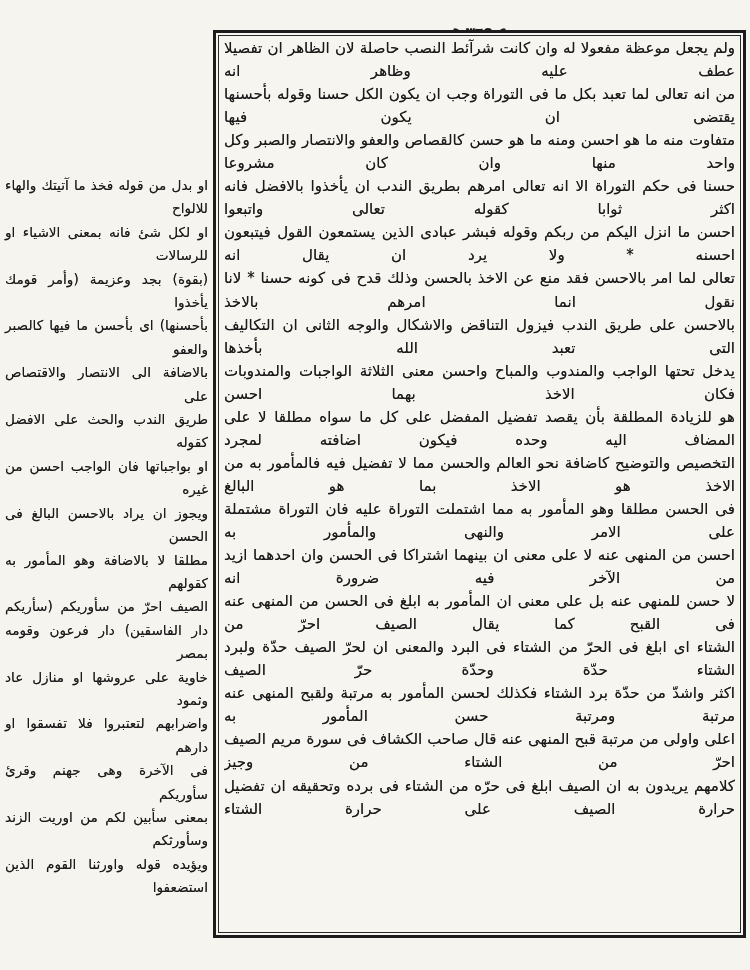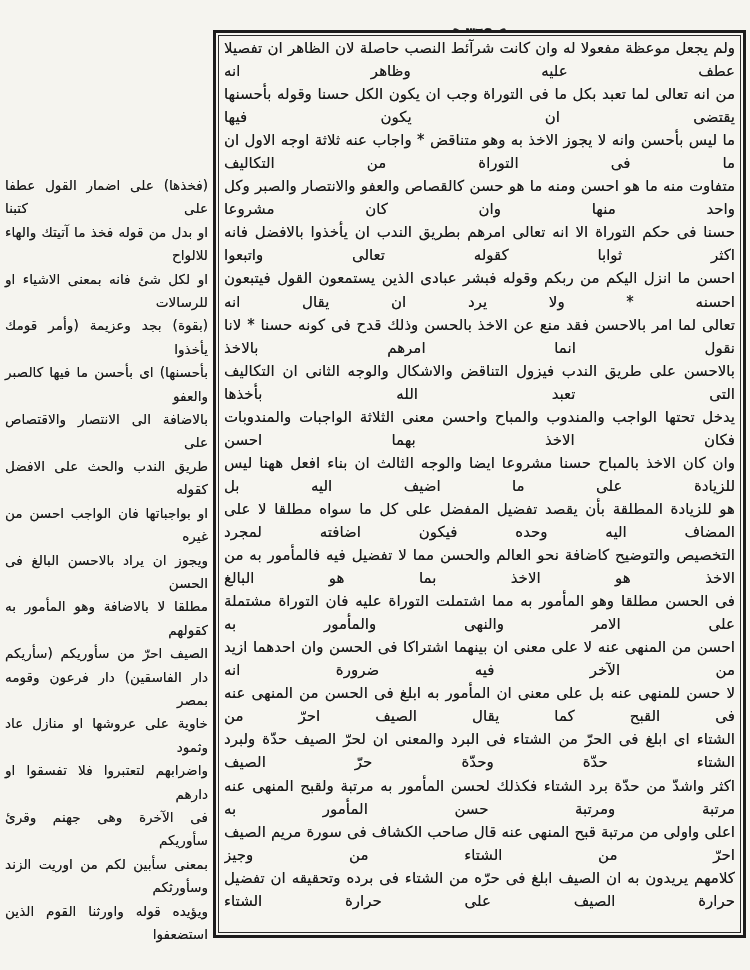--- a/index.html
+++ b/index.html
@@ -85,42 +85,39 @@
       <ellipse cx="26" cy="11" rx="3" ry="1.5" fill="#222" transform="rotate(-40 26 11)"></ellipse>
     </svg>
   </span>
 </div>
 
 <div class="frame-outer">
   <div class="frame-inner"></div>
   <div class="main-text">
       <div class="tline">ولم يجعل موعظة مفعولا له وان كانت شرآئط النصب حاصلة لان الظاهر ان تفصيلا عطف عليه وظاهر انه</div>
       <div class="tline">من انه تعالى لما تعبد بكل ما فى التوراة وجب ان يكون الكل حسنا وقوله بأحسنها يقتضى ان يكون فيها</div>
-      <div class="tline">ما ليس بأحسن وانه لا يجوز الاخذ به وهو متناقض * واجاب عنه ثلاثة اوجه الاول ان ما فى التوراة من التكاليف</div>
       <div class="tline">متفاوت منه ما هو احسن ومنه ما هو حسن كالقصاص والعفو والانتصار والصبر وكل واحد منها وان كان مشروعا</div>
       <div class="tline">حسنا فى حكم التوراة الا انه تعالى امرهم بطريق الندب ان يأخذوا بالافضل فانه اكثر ثوابا كقوله تعالى واتبعوا</div>
       <div class="tline">احسن ما انزل اليكم من ربكم وقوله فبشر عبادى الذين يستمعون القول فيتبعون احسنه * ولا يرد ان يقال انه</div>
       <div class="tline">تعالى لما امر بالاحسن فقد منع عن الاخذ بالحسن وذلك قدح فى كونه حسنا * لانا نقول انما امرهم بالاخذ</div>
       <div class="tline">بالاحسن على طريق الندب فيزول التناقض والاشكال والوجه الثانى ان التكاليف التى تعبد الله بأخذها</div>
       <div class="tline">يدخل تحتها الواجب والمندوب والمباح واحسن معنى الثلاثة الواجبات والمندوبات فكان الاخذ بهما احسن</div>
-      <div class="tline">وان كان الاخذ بالمباح حسنا مشروعا ايضا والوجه الثالث ان بناء افعل ههنا ليس للزيادة على ما اضيف اليه بل</div>
       <div class="tline">هو للزيادة المطلقة بأن يقصد تفضيل المفضل على كل ما سواه مطلقا لا على المضاف اليه وحده فيكون اضافته لمجرد</div>
       <div class="tline">التخصيص والتوضيح كاضافة نحو العالم والحسن مما لا تفضيل فيه فالمأمور به من الاخذ هو الاخذ بما هو البالغ</div>
       <div class="tline">فى الحسن مطلقا وهو المأمور به مما اشتملت التوراة عليه فان التوراة مشتملة على الامر والنهى والمأمور به</div>
       <div class="tline">احسن من المنهى عنه لا على معنى ان بينهما اشتراكا فى الحسن وان احدهما ازيد من الآخر فيه ضرورة انه</div>
       <div class="tline">لا حسن للمنهى عنه بل على معنى ان المأمور به ابلغ فى الحسن من المنهى عنه فى القبح كما يقال الصيف احرّ من</div>
       <div class="tline">الشتاء اى ابلغ فى الحرّ من الشتاء فى البرد والمعنى ان لحرّ الصيف حدّة ولبرد الشتاء حدّة وحدّة حرّ الصيف</div>
       <div class="tline">اكثر واشدّ من حدّة برد الشتاء فكذلك لحسن المأمور به مرتبة ولقبح المنهى عنه مرتبة ومرتبة حسن المأمور به</div>
       <div class="tline">اعلى واولى من مرتبة قبح المنهى عنه قال صاحب الكشاف فى سورة مريم الصيف احرّ من الشتاء من وجيز</div>
       <div class="tline">كلامهم يريدون به ان الصيف ابلغ فى حرّه من الشتاء فى برده وتحقيقه ان تفضيل حرارة الصيف على حرارة الشتاء</div>
     </div>
 </div>
 
 <div class="margin-notes">
-    <div class="mline">(فخذها) على اضمار القول عطفا على كتبنا</div>
     <div class="mline">او بدل من قوله فخذ ما آتيتك والهاء للالواح</div>
     <div class="mline">او لكل شئ فانه بمعنى الاشياء او للرسالات</div>
     <div class="mline">(بقوة) بجد وعزيمة (وأمر قومك يأخذوا</div>
     <div class="mline">بأحسنها) اى بأحسن ما فيها كالصبر والعفو</div>
     <div class="mline">بالاضافة الى الانتصار والاقتصاص على</div>
     <div class="mline">طريق الندب والحث على الافضل كقوله</div>
     <div class="mline">او بواجباتها فان الواجب احسن من غيره</div>
     <div class="mline">ويجوز ان يراد بالاحسن البالغ فى الحسن</div>
     <div class="mline">مطلقا لا بالاضافة وهو المأمور به كقولهم</div>
     <div class="mline">الصيف احرّ من سأوريكم (سأريكم</div>

